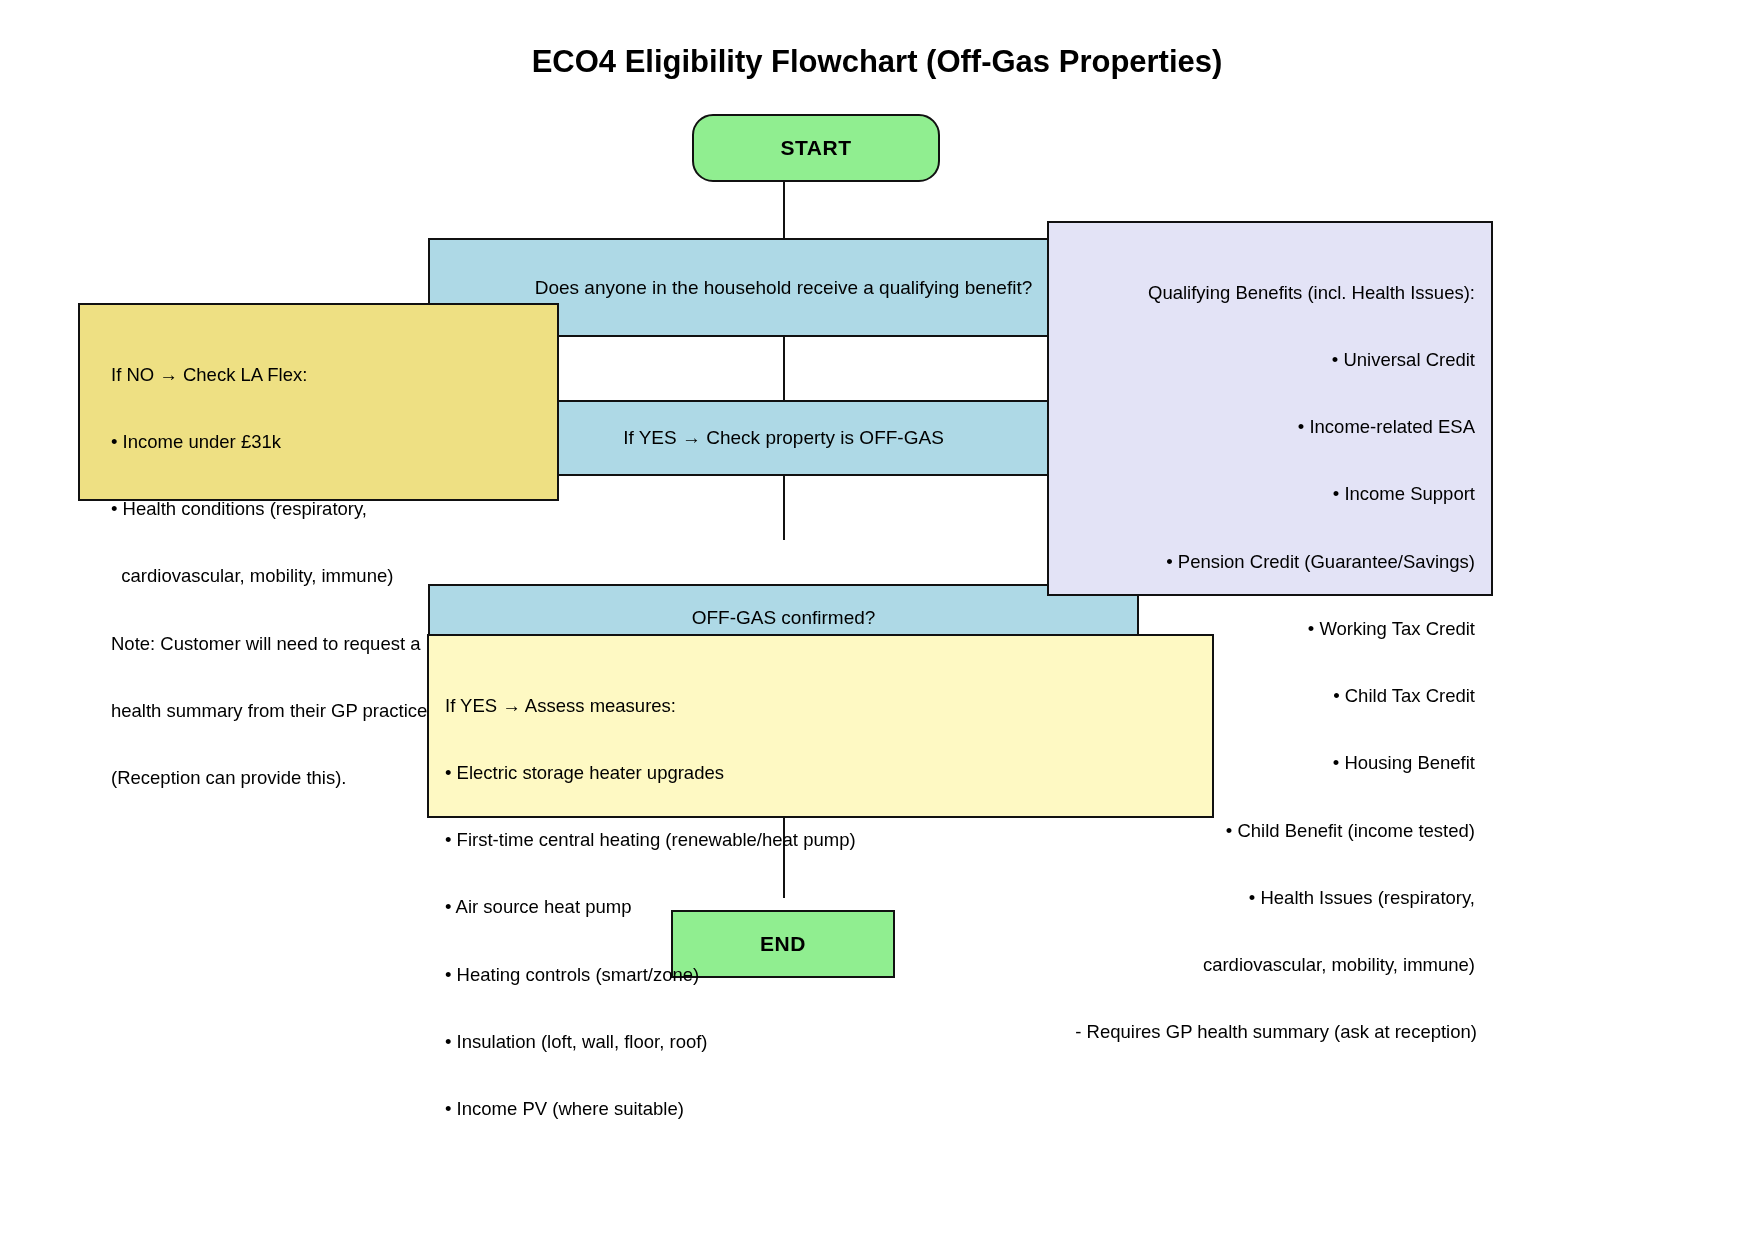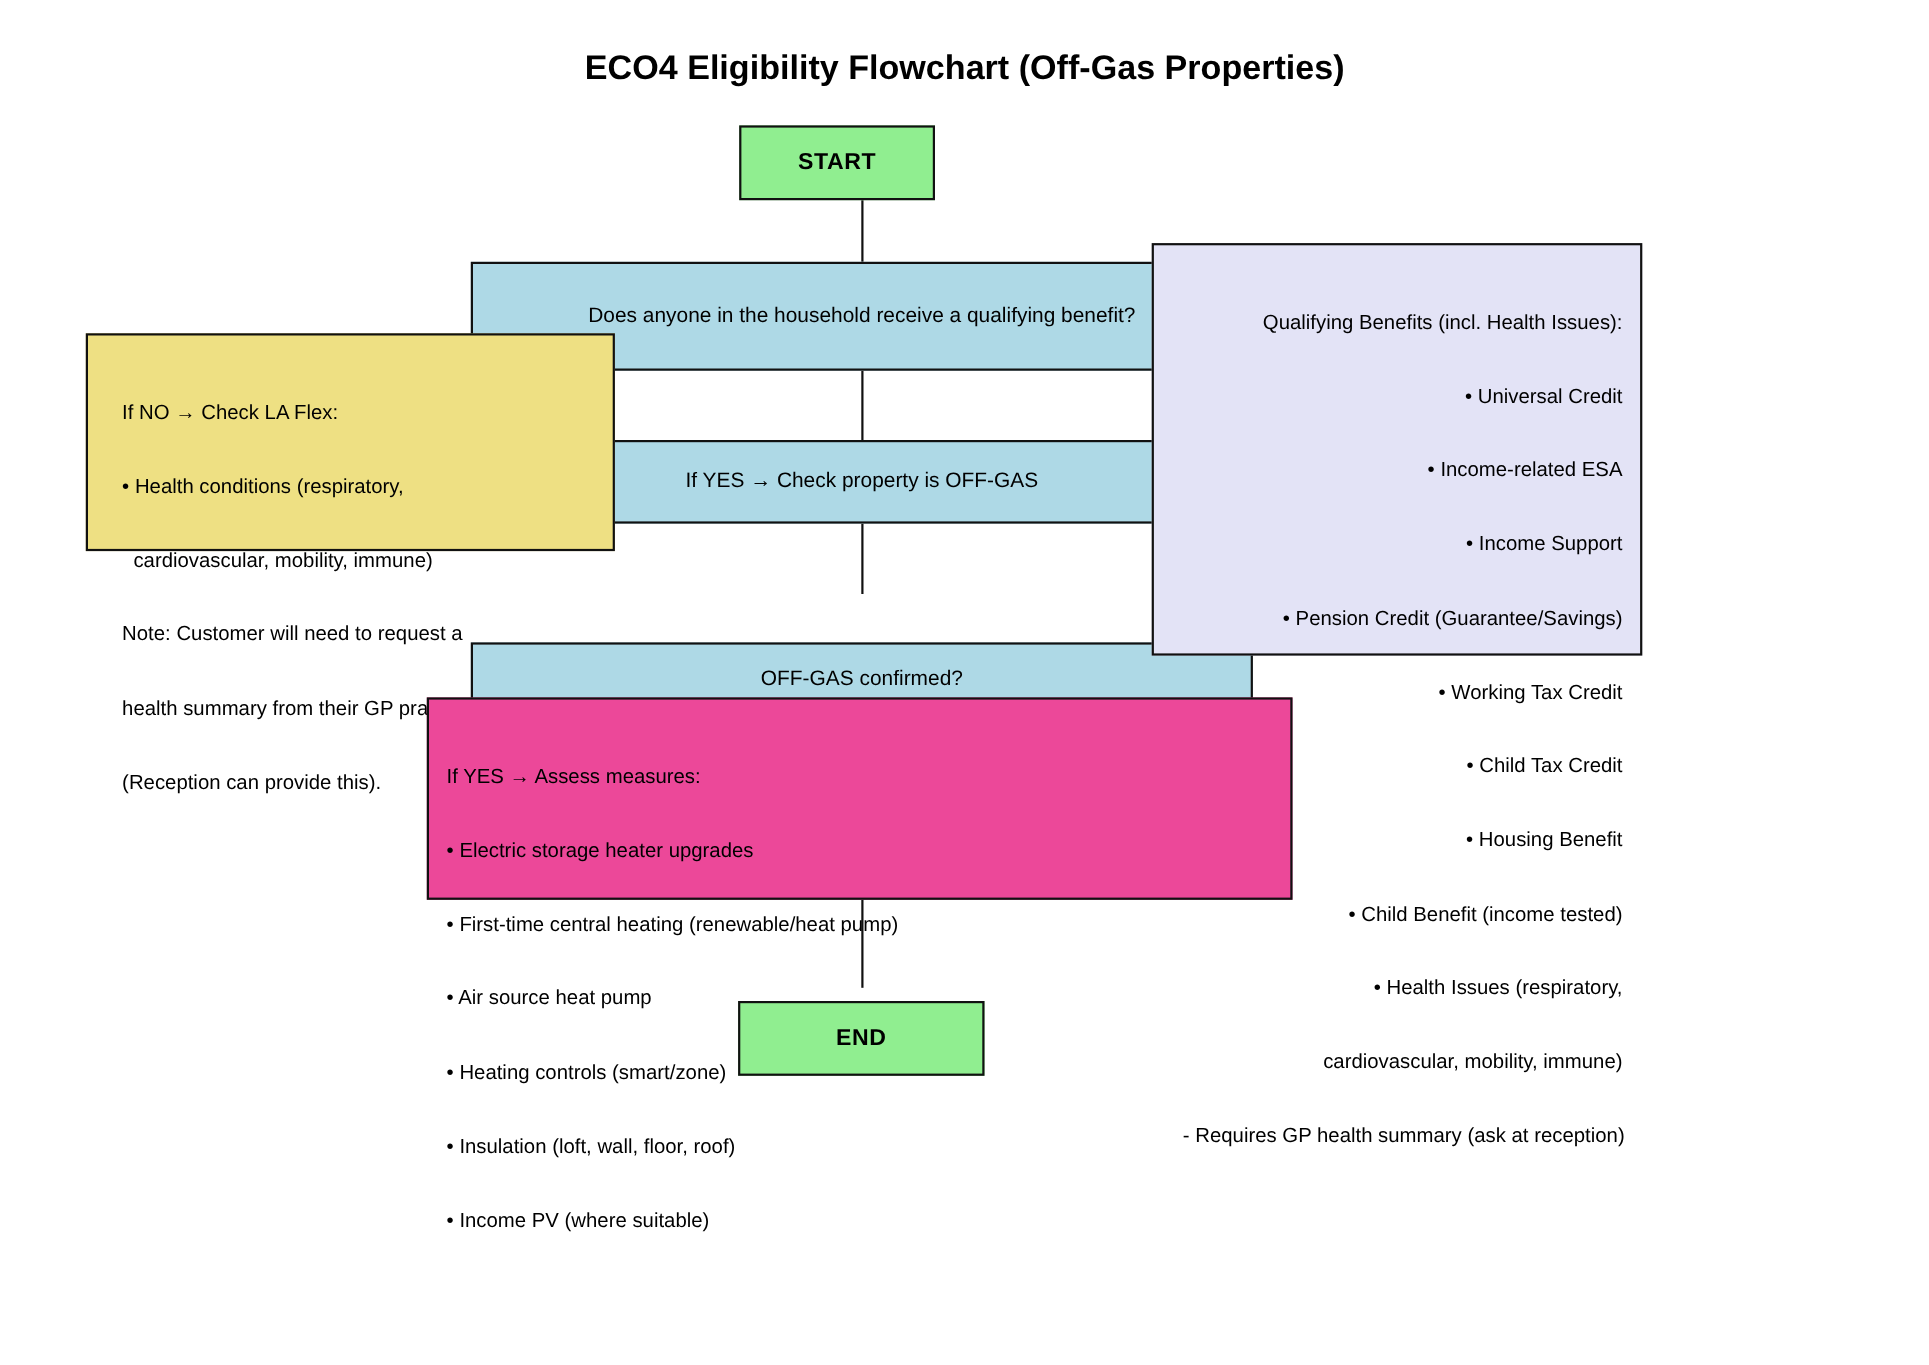--- a/index.html
+++ b/index.html
@@ -67,21 +67,21 @@
     position: absolute;
     box-sizing: border-box;
     border: 2px solid #111111;
     font-size: 18.5px;
     line-height: 22.4px;
     padding: 14px 16px 10px 16px;
     white-space: pre;
   }
   .notebox.yellow  { background: #EEE083; }
   .notebox.lavender{ background: #E3E3F6; text-align: right; }
-  .notebox.grey    { background: #ec4899; }
+  .notebox.grey    { background: #fef9c3; margin-left: 39px; }
 
   .noteline {
     display: block;
     white-space: pre;
   }
 
   
   .connector {
     position: absolute;
     background: #111111;
@@ -103,21 +103,21 @@
   <div class="layer-lines">
     <div class="connector v" style="left:783px; top:182px; height:56px;"></div>
     <div class="connector v" style="left:783px; top:337px; height:63px;"></div>
     <div class="connector v" style="left:783px; top:476px; height:64px;"></div>
     <div class="connector v" style="left:783px; top:628px; height:22px;"></div>
     <div class="connector v" style="left:783px; top:818px; height:80px;"></div>
   </div>
 
   <div class="layer-nodes">
 
-    <div class="node terminal" style="left:672px; top:114px; width:178px; height:68px;">
+    <div class="node terminal" style="left:692px; top:114px; width:248px; height:68px;border-radius:21px;">
       <span>START</span>
     </div>
 
     <div class="node decision" style="left:428px; top:238px; width:711px; height:99px;">
       <span>Does anyone in the household receive a qualifying benefit?</span>
     </div>
 
     <div class="node decision" style="left:428px; top:400px; width:711px; height:76px;">
       <span>If YES → Check property is OFF-GAS</span>
     </div>
@@ -129,20 +129,21 @@
     <div class="node terminal" style="left:671px; top:898px; width:224px; height:68px;margin-top:12px;">
       <span>END</span>
     </div>
 
   </div>
 
   <div class="layer-notes">
 
     <div class="notebox yellow" style="left:78px; top:303px; width:481px; height:198px;padding-left:31px;">
       <span class="noteline">If NO → Check LA Flex:</span>
+      <span class="noteline">• Income under £31k</span>
       <span class="noteline">• Health conditions (respiratory,</span>
       <span class="noteline">  cardiovascular, mobility, immune)</span>
       <span class="noteline">Note: Customer will need to request a</span>
       <span class="noteline">health summary from their GP practice.</span>
       <span class="noteline">(Reception can provide this).</span>
     </div>
 
     <div class="notebox lavender" style="left:1047px; top:221px; width:446px; height:375px;">
       <span class="noteline">Qualifying Benefits (incl. Health Issues):</span>
       <span class="noteline">• Universal Credit</span>

